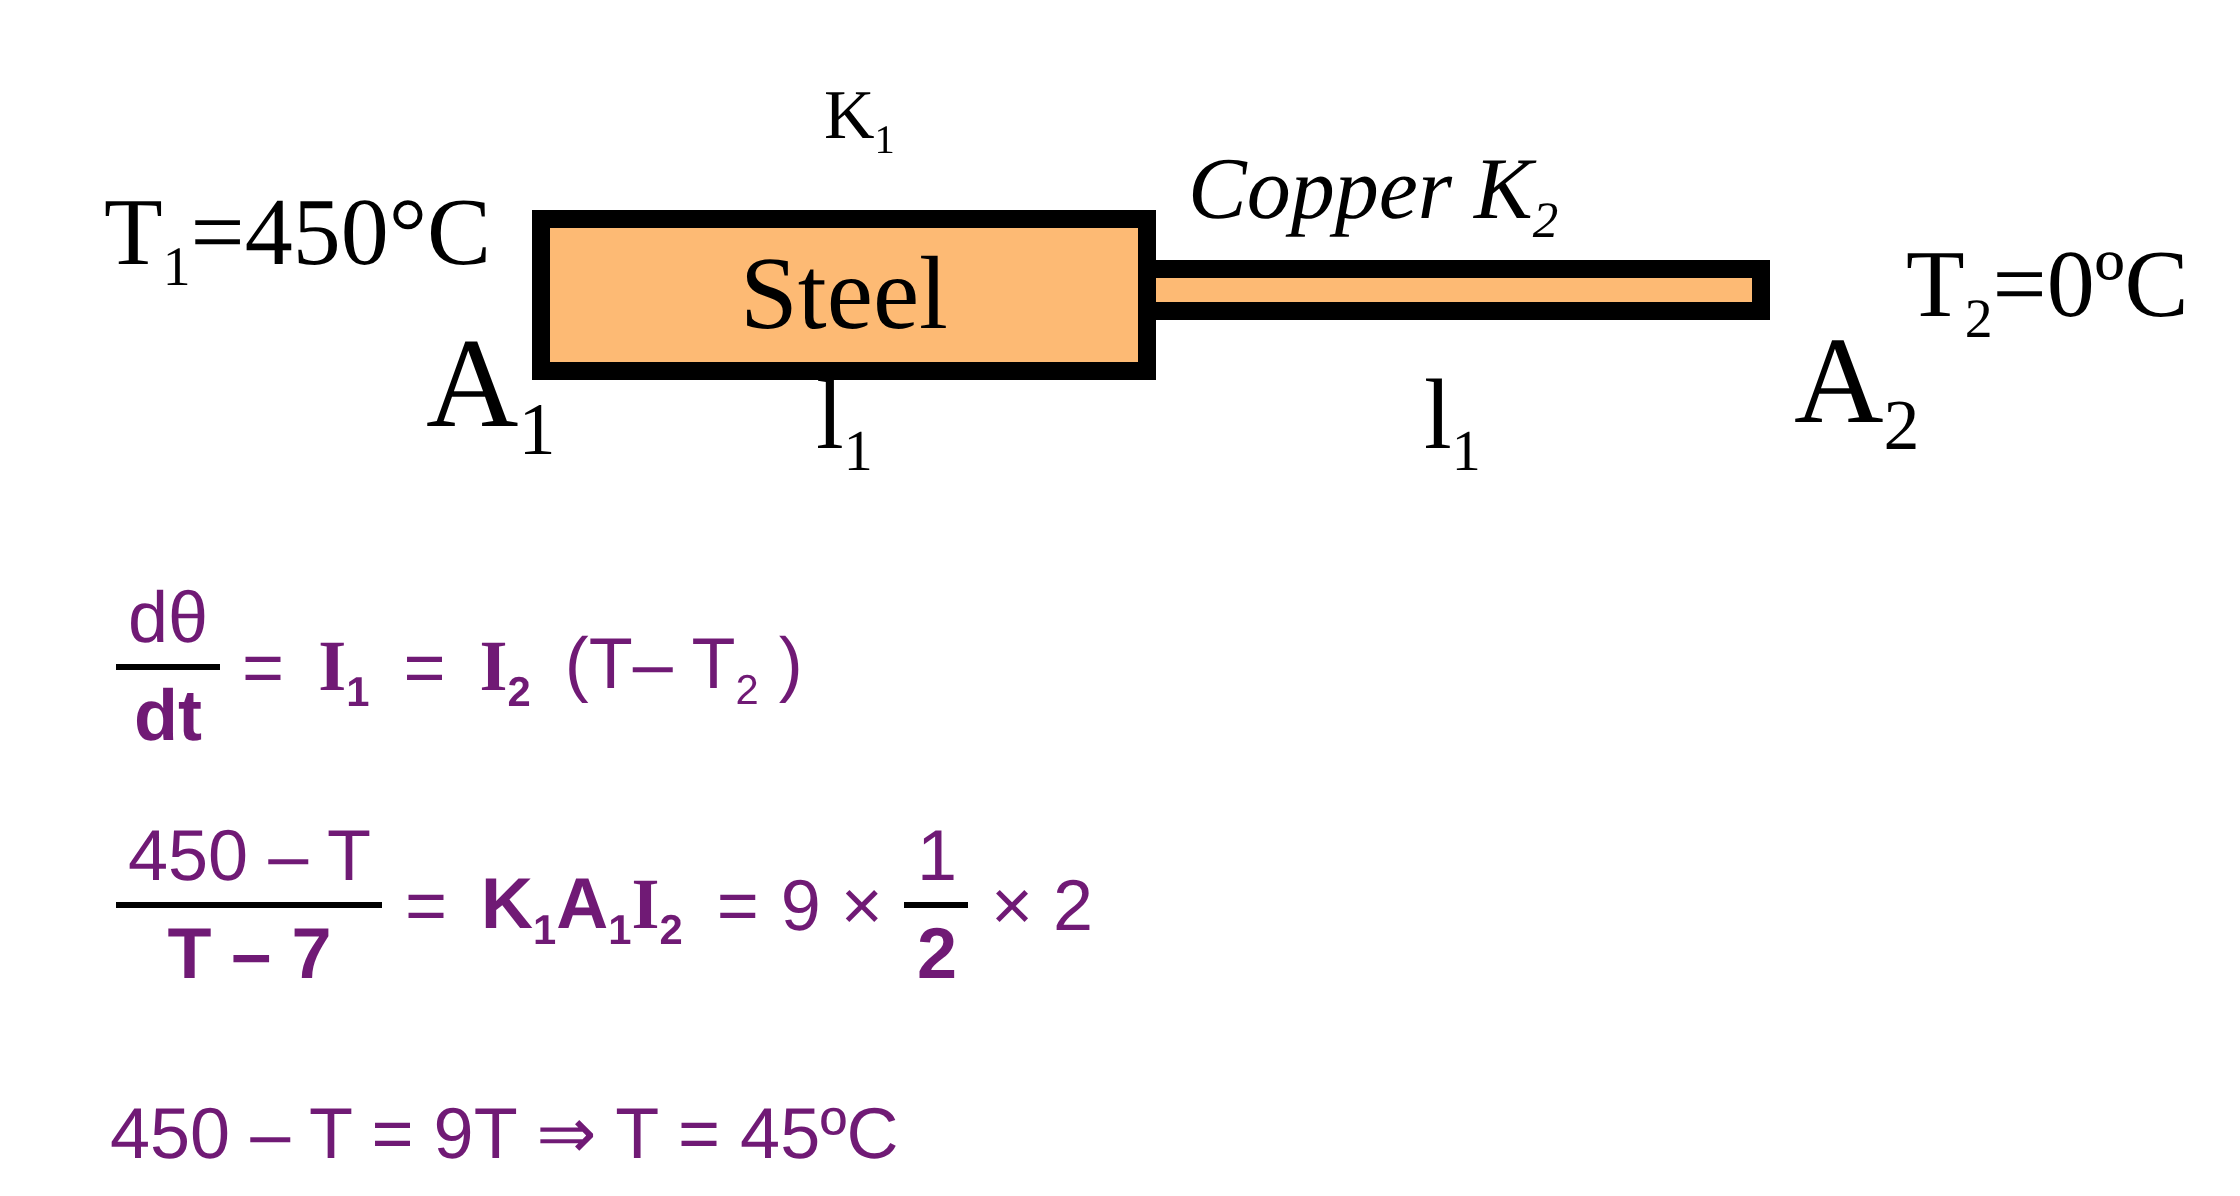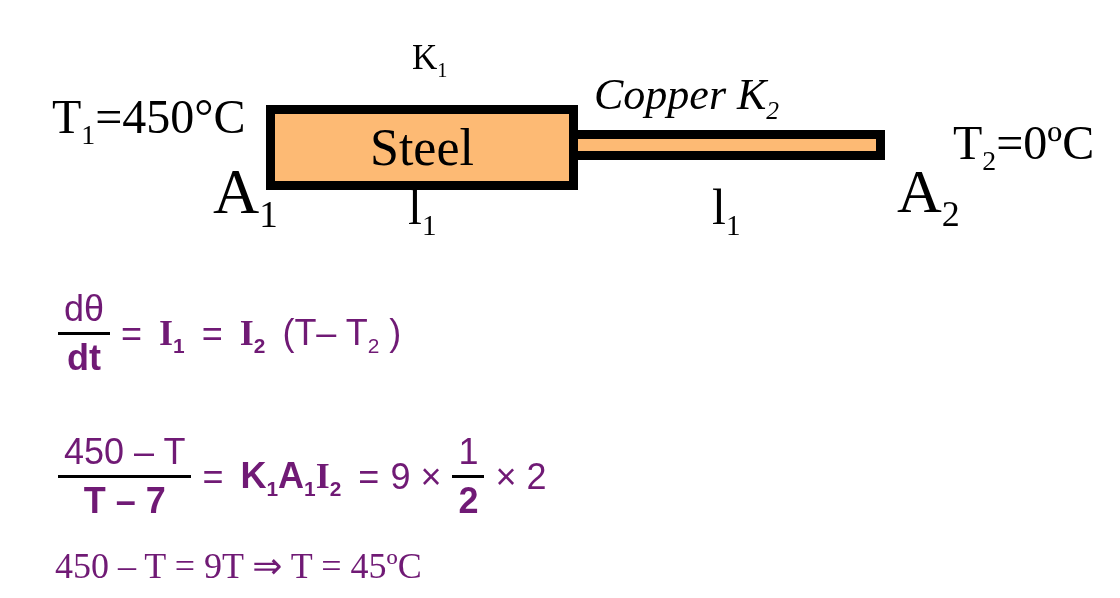--- a/index.html
+++ b/index.html
@@ -30,22 +30,22 @@
   .ck2-label { left:594px; top:73px;  font-size:44px;font-style:italic; }
   .l1c-label { left:712px; top:182px; font-size:50px; }
   .a2-label  { left:897px; top:160px; font-size:62px; }
   .t2-label  { left:953px; top:119px; font-size:48px; }
   
   .eq {
     position:absolute; display:flex; align-items:center; gap:11px;
     font-size:36px; line-height:1.2; white-space:pre; color:#701a75;margin-left:20px;
   }
   .eq1 { left:38px; top:289px; }
-  .eq2 { left:38px; top:432px; }
-  .eq3 { left:35px; top:545px;font-family:Liberation Serif, serif; }
+  .eq2 { left:38px; top:408px; }
+  .eq3 { left:35px; top:545px; }
   .frac { display:inline-flex; flex-direction:column; align-items:center; }
   .frac .num { padding:0 6px 3px 6px; border-bottom:3px solid #000; line-height:1.12; white-space:pre; text-align:center; }
   .frac .den { padding:3px 6px 0 6px; line-height:1.12; white-space:pre; text-align:left;font-weight:bold; }
 </style>
 </head>
 <body>
 
 <div>
 
   <div>

